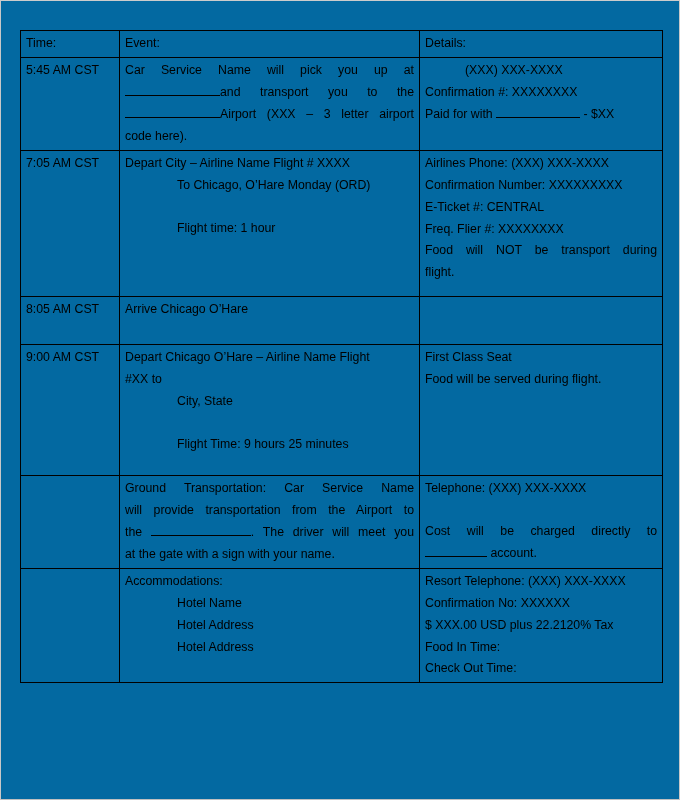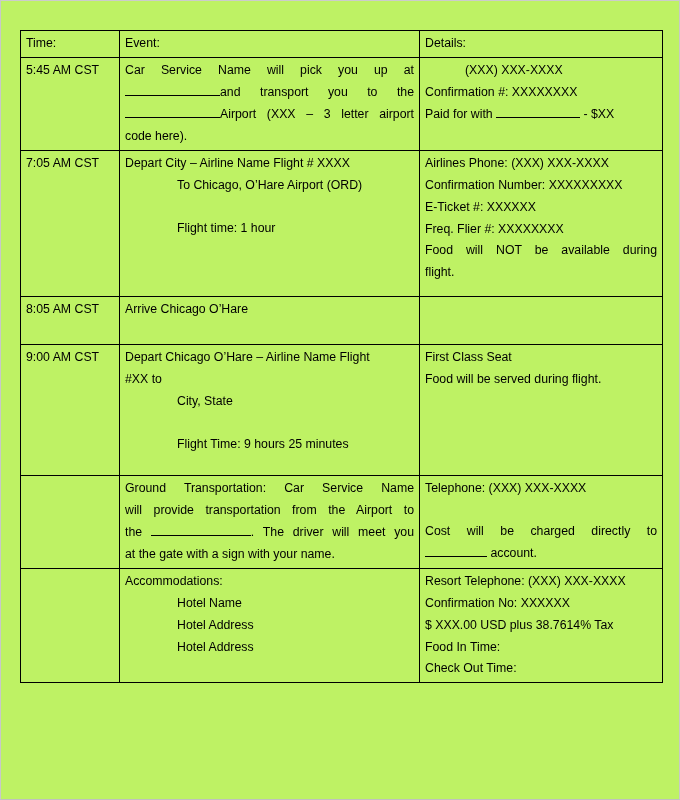--- a/index.html
+++ b/index.html
@@ -12,21 +12,21 @@
     width: 680px;
     height: 800px;
     overflow: hidden;
     font-family: "Liberation Sans", sans-serif;
     color: #000000;
   }
   .page {
     position: relative;
     width: 680px;
     height: 800px;
-    background: #bef264;
+    background: #0369a1;
     box-sizing: border-box;
     border-left: 1px solid #c8c8c8;
     border-right: 1px solid #c8c8c8;
     border-top: 1px solid #cccccc;
     border-bottom: 1px solid #c0c0c0;
   }
   .itinerary-table {
     position: absolute;
     left: 19px;
     top: 29px;
@@ -123,30 +123,30 @@
           <div><span>Paid for with </span><span class="ul-blank u-md"></span><span> - $XX</span></div>
         </td>
       </tr>
 
       <tr class="r-705">
         <td>
           <span class="line">7:05 AM CST</span>
         </td>
         <td>
           <div>Depart City – Airline Name Flight # XXXX</div>
-          <div class="indent1">To Chicago, O’Hare Airport (ORD)</div>
+          <div class="indent1">To Chicago, O’Hare Monday (ORD)</div>
           <div class="blank-line"></div>
           <div class="indent1">Flight time: 1 hour</div>
         </td>
         <td>
           <div class="nowrap-clip">Airlines Phone: (XXX) XXX-XXXX</div>
           <div class="nowrap-clip">Confirmation Number: XXXXXXXXX</div>
-          <div class="nowrap-clip">E-Ticket #: XXXXXX</div>
+          <div class="nowrap-clip">E-Ticket #: CENTRAL</div>
           <div class="nowrap-clip">Freq. Flier #: XXXXXXXX</div>
-          <div class="just nowrap-clip">Food will NOT be available during</div>
+          <div class="just nowrap-clip">Food will NOT be transport during</div>
           <div>flight.</div>
         </td>
       </tr>
 
       <tr class="r-805">
         <td>
           <span class="line">8:05 AM CST</span>
         </td>
         <td>
           <div>Arrive Chicago O’Hare</div>
@@ -196,21 +196,21 @@
         </td>
         <td>
           <div>Accommodations:</div>
           <div class="indent2">Hotel Name</div>
           <div class="indent2">Hotel Address</div>
           <div class="indent2">Hotel Address</div>
         </td>
         <td>
           <div class="nowrap-clip">Resort Telephone:  (XXX) XXX-XXXX</div>
           <div class="nowrap-clip">Confirmation No:  XXXXXX</div>
-          <div class="nowrap-clip">$ XXX.00 USD plus 38.7614% Tax</div>
+          <div class="nowrap-clip">$ XXX.00 USD plus 22.2120% Tax</div>
           <div class="nowrap-clip">Food In Time:</div>
           <div class="nowrap-clip">Check Out Time:</div>
         </td>
       </tr>
 
     </tbody>
   </table>
 
 </div>
 

